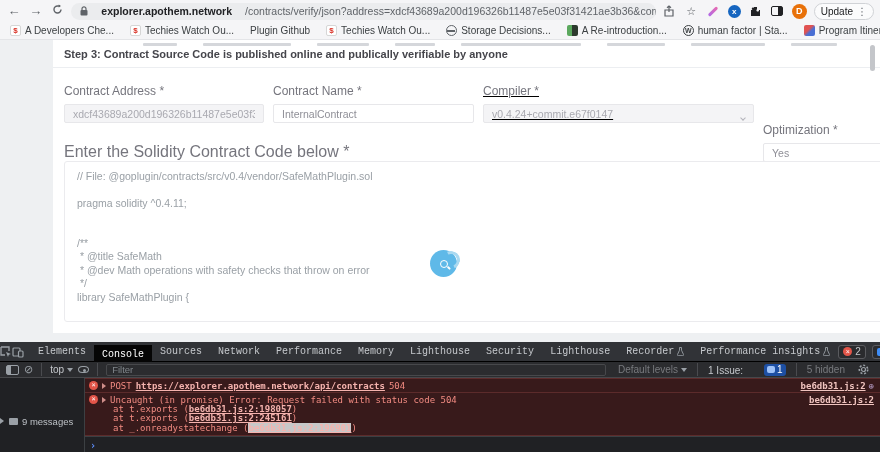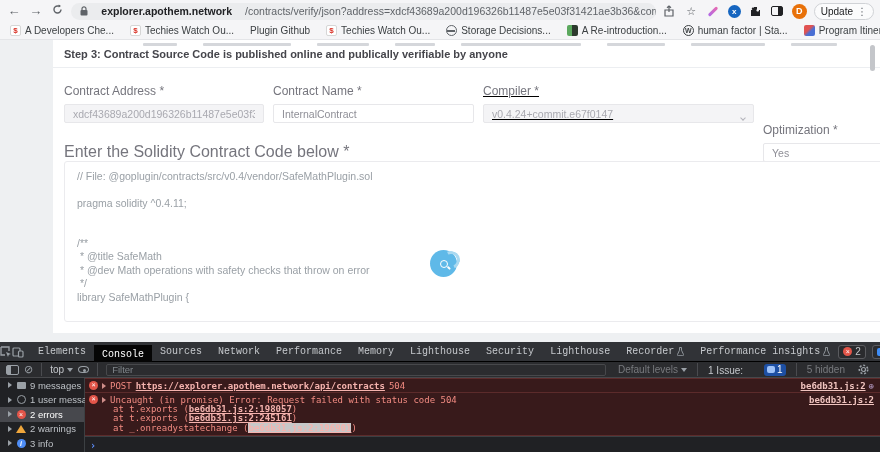--- a/index.html
+++ b/index.html
@@ -118,21 +118,21 @@
   #filter-input::placeholder { color:#80868b; }
   .tb-right { margin-left:auto; display:flex; align-items:center; gap:7px; }
   .dim { color:#787a7e; }
   .issue-chip { display:flex; align-items:flex-end; gap:21px; }
   .chat-badge { display:flex; align-items:center; gap:2px; background:#1d4fa3; border-radius:3px;
                 padding:0 3px; height:12px; color:#fff; }
   .chat-badge .chat-ic { background:#9ec2f8; width:8px; height:7px; }
 
   #dt-body { position:absolute; left:0; top:36px; width:880px; height:74px; display:flex; }
   #dt-sidebar { width:85px; background:#202124; border-right:1px solid #3c4043; font-size:9.5px; }
-  .sb-row { display:flex; align-items:center; gap:4px; height:14.5px; padding:0 8px; color:#bdc1c6; white-space:nowrap; }
+  .sb-row { display:flex; align-items:center; gap:4px; height:14.5px; padding:0 0; color:#bdc1c6; white-space:nowrap;margin-top:36px; }
   .sb-row.selected { background:#47484d; color:#fff; }
   .caret { width:0; height:0; border-top:3px solid transparent; border-bottom:3px solid transparent;
            border-left:4px solid #9aa0a6; flex:0 0 auto; }
   .sb-ic { width:10px; height:10px; flex:0 0 auto; display:flex; align-items:center; justify-content:center; }
   .msg-ic { width:9px; height:7px; background:#9aa0a6; border-radius:1px; }
   .warn-tri { width:0; height:0; border-left:5px solid transparent; border-right:5px solid transparent;
               border-bottom:8px solid #f0a73c; }
   .info-dot { width:9px; height:9px; border-radius:50%; background:#4e8df6; color:#fff; font-size:7px;
               display:flex; align-items:center; justify-content:center; font-style:italic; font-weight:bold; }
   .user-ic { width:9px; height:9px; border-radius:50%; border:1.5px solid #9aa0a6; position:relative; }

